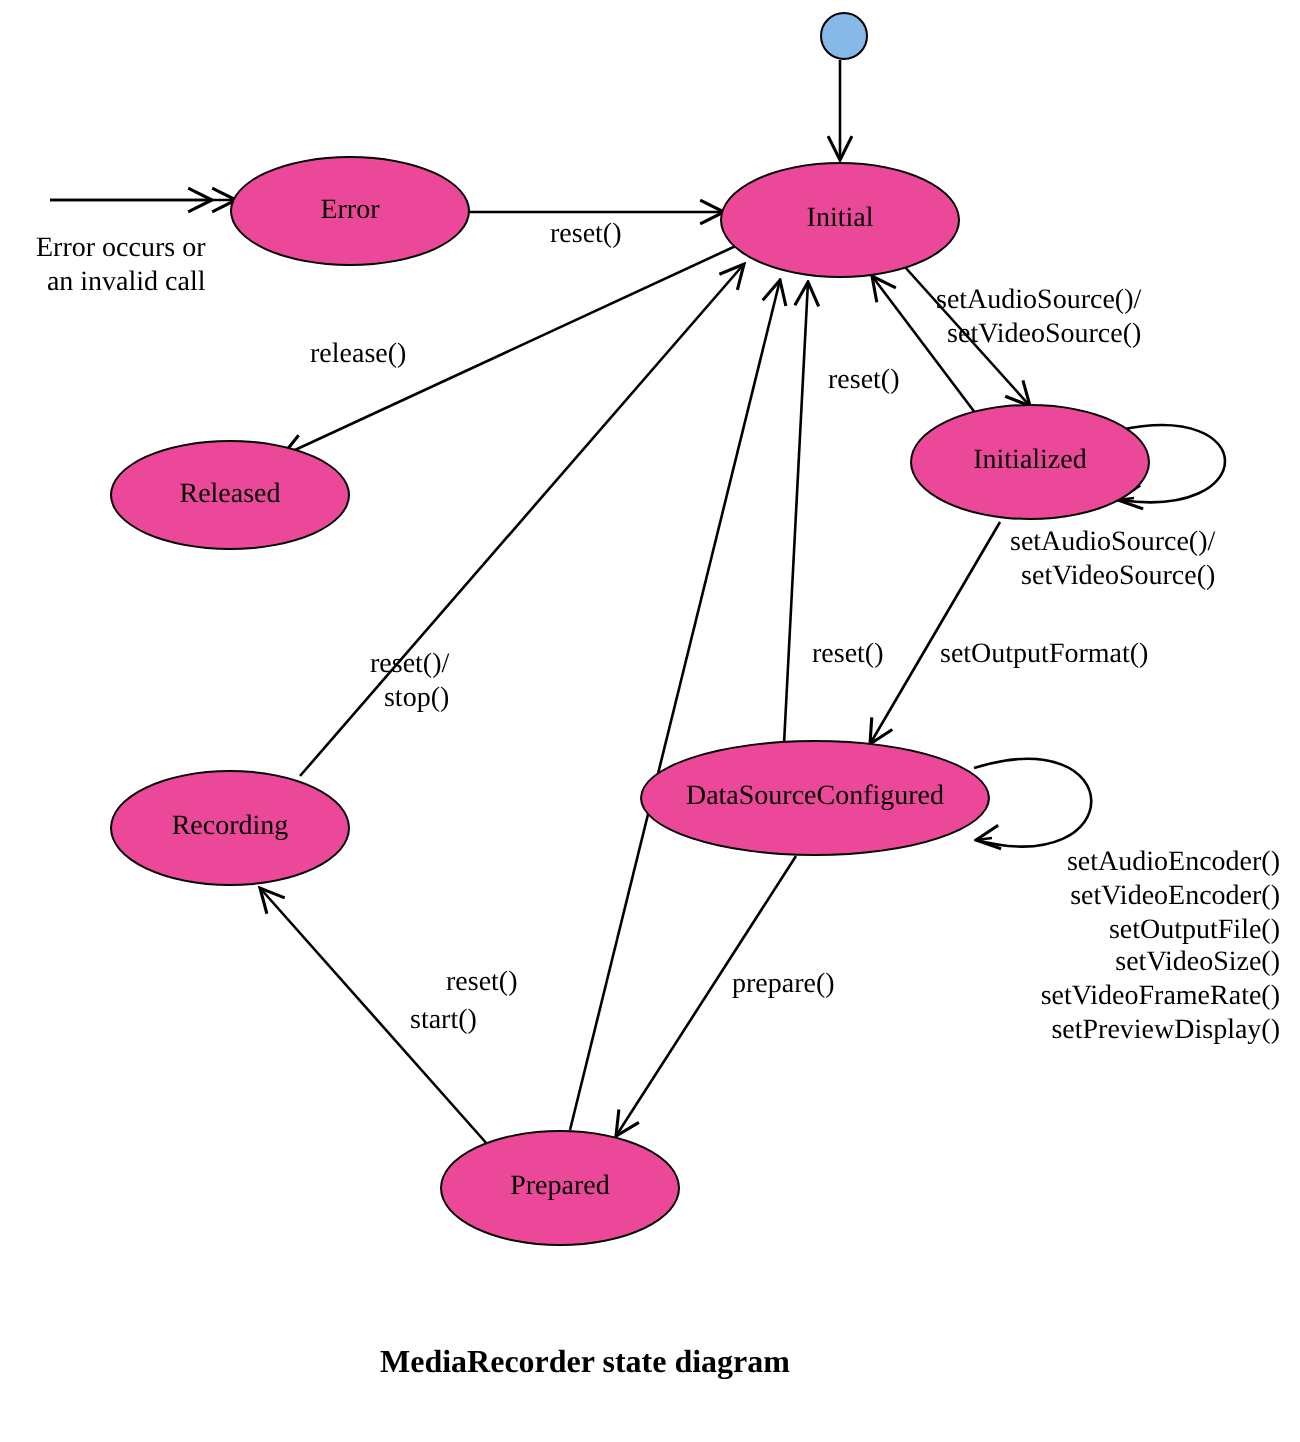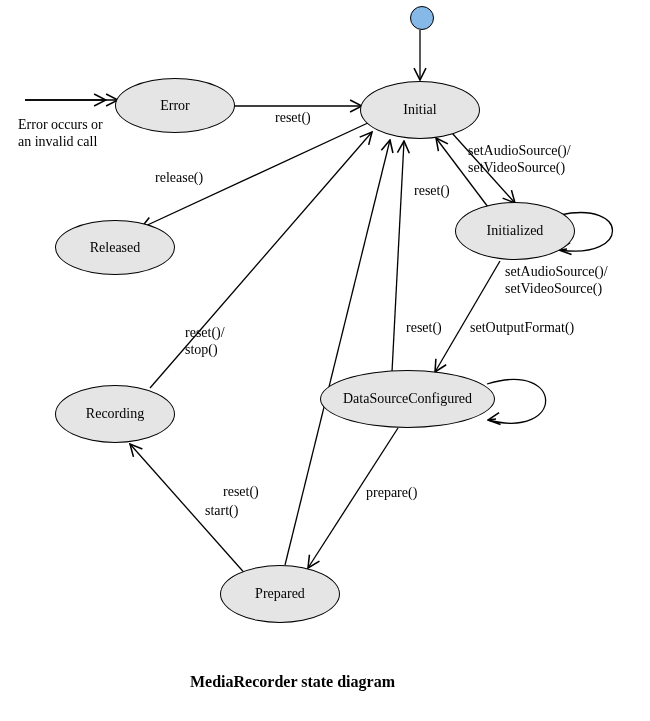--- a/index.html
+++ b/index.html
@@ -10,41 +10,41 @@
     font-size: 14px;
     color: #000;
   }
   .canvas {
     position: relative;
     width: 650px;
     height: 721px;
   }
   .node {
     position: absolute;
-    background: #e5e5e5;
+    background: #ec4899;
     border: 1px solid #000;
     border-radius: 50%;
     display: flex;
     align-items: center;
     justify-content: center;
     text-align: center;
     box-sizing: border-box;
   }
   .start-dot {
     position: absolute;
     background: #87b9e8;
     border: 1px solid #000;
     border-radius: 50%;
   }
   .label {
     position: absolute;
     white-space: nowrap;
     font-size: 14px;
     line-height: 1.2;
-    text-align: left;
+    text-align: right;
   }
   .label.right { text-align: right; }
   .caption {
     position: absolute;
     font-weight: bold;
     font-size: 16px;
     text-align: left;
   }
   svg.edges {
     position: absolute;
@@ -137,20 +137,28 @@
   <div class="label" style="left:414px; top:183px;">reset()</div>
 
   <div class="label" style="left:505px; top:264px;">
     <span>setAudioSource()/</span><br>
     <span>setVideoSource()</span>
   </div>
 
   <div class="label" style="left:470px; top:320px;">setOutputFormat()</div>
   <div class="label" style="left:406px; top:320px;">reset()</div>
 
+  <div class="label right" style="left:505px; top:424px; width:135px;">
+    <span>setAudioEncoder()</span><br>
+    <span>setVideoEncoder()</span><br>
+    <span>setOutputFile()</span><br>
+    <span>setVideoSize()</span><br>
+    <span>setVideoFrameRate()</span><br>
+    <span>setPreviewDisplay()</span>
+  </div>
 
   <div class="label" style="left:366px; top:485px;">prepare()</div>
   <div class="label" style="left:223px; top:484px;">reset()</div>
   <div class="label" style="left:205px; top:503px;">start()</div>
 
   <div class="label" style="left:185px; top:325px;">
     <span>reset()/</span><br>
     <span>stop()</span>
   </div>
 

